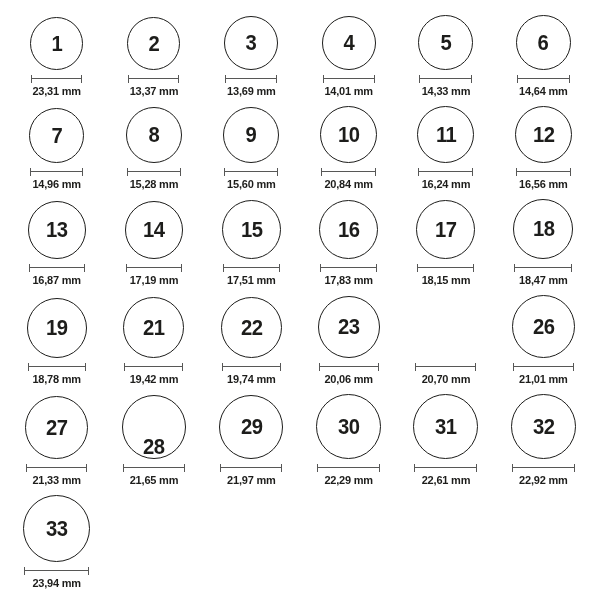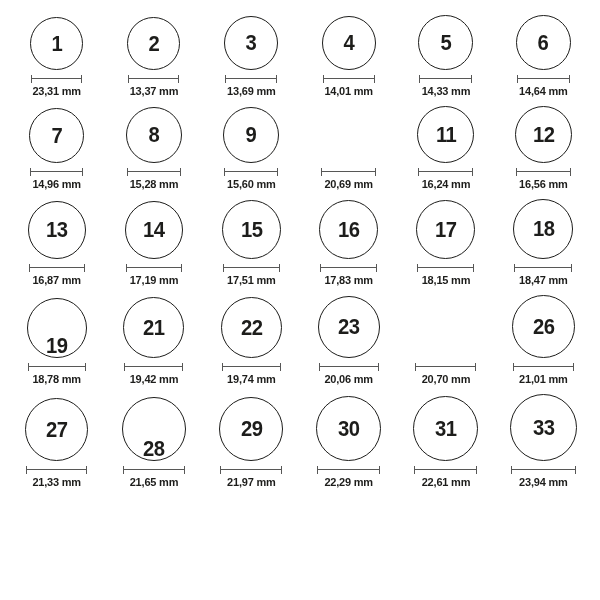--- a/index.html
+++ b/index.html
@@ -136,22 +136,25 @@
     <div class="label">15,28 mm</div>
   </div>
     <div class="cell">
     <div class="circle" style="width: 56px; height: 56px;">
       <span class="num">9</span>
     </div>
     <div class="dimline" style="width: 52px;"></div>
     <div class="label">15,60 mm</div>
   </div>
     <div class="cell">
+    <div class="circle" style="width: 57px; height: 57px;">
+      <span class="num">10</span>
+    </div>
     <div class="dimline" style="width: 53px;"></div>
-    <div class="label">20,69 mm</div>
+    <div class="label">20,84 mm</div>
   </div>
     <div class="cell">
     <div class="circle" style="width: 57px; height: 57px;">
       <span class="num">11</span>
     </div>
     <div class="dimline" style="width: 53px;"></div>
     <div class="label">16,24 mm</div>
   </div>
     <div class="cell">
     <div class="circle" style="width: 57px; height: 57px;">
@@ -196,21 +199,21 @@
     <div class="label">18,15 mm</div>
   </div>
     <div class="cell">
     <div class="circle" style="width: 60px; height: 60px;">
       <span class="num">18</span>
     </div>
     <div class="dimline" style="width: 56px;"></div>
     <div class="label">18,47 mm</div>
   </div>
     <div class="cell">
-    <div class="circle" style="width: 60px; height: 60px; align-items: flex-end;">
+    <div class="circle" style="width: 60px; height: 60px;">
       <span class="num">19</span>
     </div>
     <div class="dimline" style="width: 56px;"></div>
     <div class="label">18,78 mm</div>
   </div>
     <div class="cell">
     <div class="circle" style="width: 61px; height: 61px;">
       <span class="num">21</span>
     </div>
     <div class="dimline" style="width: 57px;"></div>
@@ -270,19 +273,26 @@
     <div class="label">22,29 mm</div>
   </div>
     <div class="cell">
     <div class="circle" style="width: 65px; height: 65px;">
       <span class="num">31</span>
     </div>
     <div class="dimline" style="width: 61px;"></div>
     <div class="label">22,61 mm</div>
   </div>
     <div class="cell">
+    <div class="circle" style="width: 65px; height: 65px;">
+      <span class="num">32</span>
+    </div>
+    <div class="dimline" style="width: 61px;"></div>
+    <div class="label">22,92 mm</div>
+  </div>
+    <div class="cell">
     <div class="circle" style="width: 67px; height: 67px;">
       <span class="num">33</span>
     </div>
     <div class="dimline" style="width: 63px;"></div>
     <div class="label">23,94 mm</div>
   </div>
   </div>
 
 </body></html>

